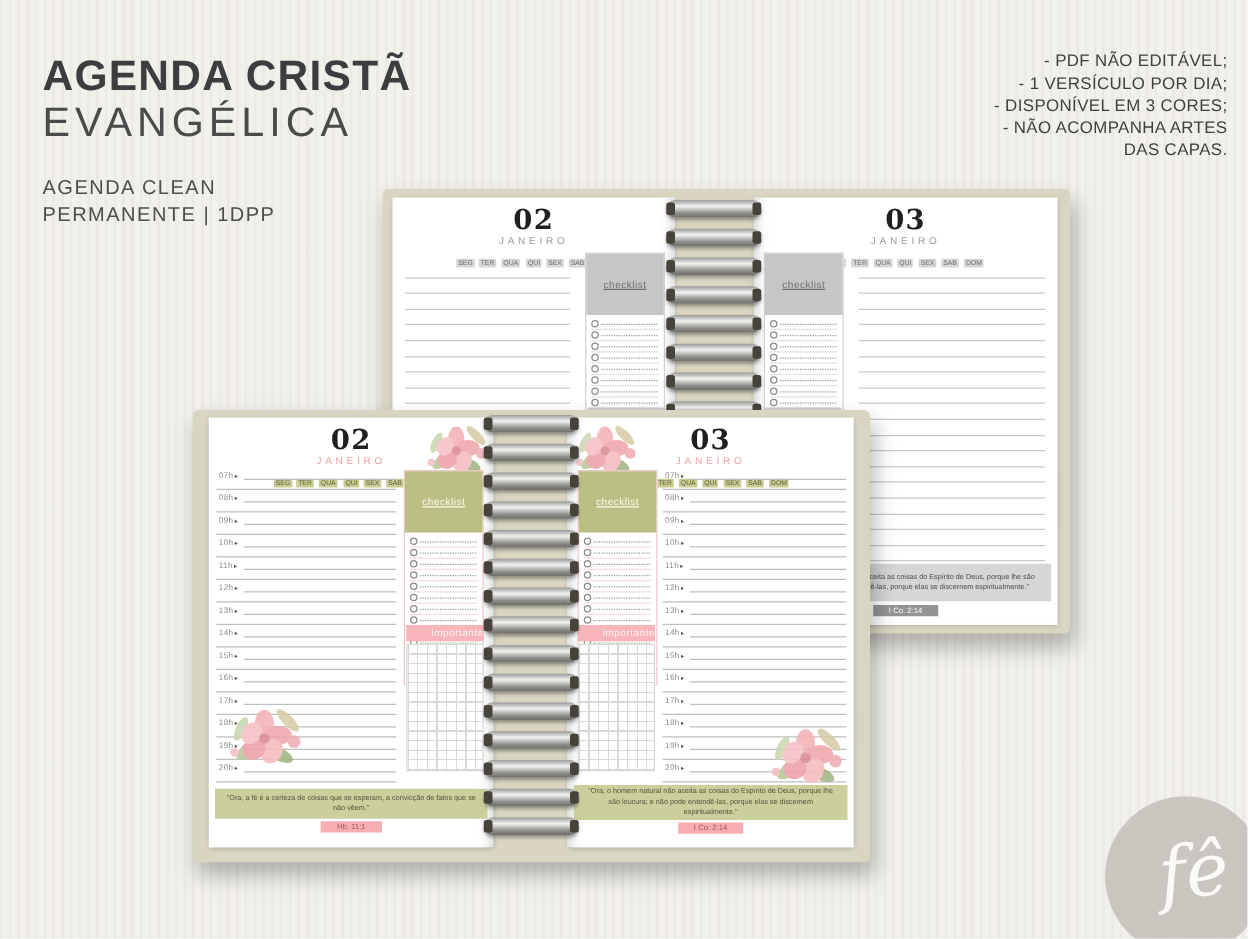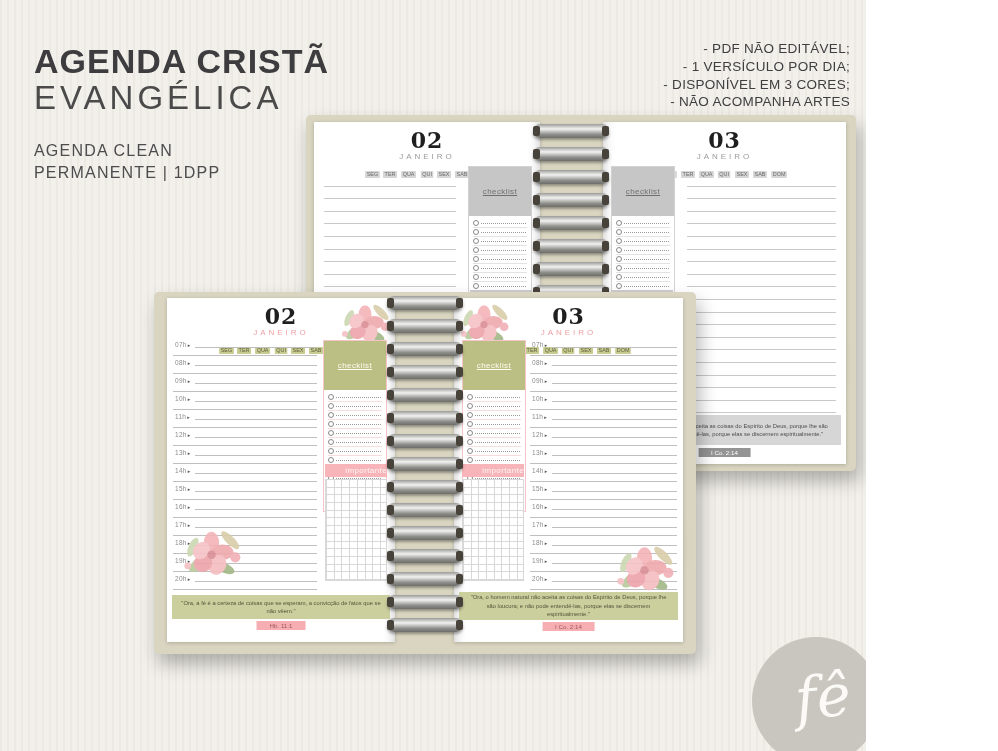--- a/index.html
+++ b/index.html
@@ -1,33 +1,33 @@
 <!DOCTYPE html>
 <html><head>
 <meta charset="utf-8">
 <style>
   html,body{margin:0;padding:0;}
   body{font-family:"Liberation Sans", sans-serif;}
-  .canvas{position:relative;width:866px;height:751px;overflow:hidden;
+  .canvas{position:relative;width:998px;height:751px;overflow:hidden;
     background:#f2f0ea;
     background-image:repeating-linear-gradient(90deg, rgba(120,110,95,.05) 0 2px, rgba(255,255,255,0) 2px 7px);}
 
   
   .brand{position:absolute;left:34px;top:44px;color:#3d3c3e;}
   .brand .t1{font-size:34px;font-weight:800;letter-spacing:1px;line-height:1.05;}
   .brand .t2{font-size:33px;font-weight:300;letter-spacing:4px;line-height:1.1;color:#4a4a4a;}
   .brand .s1,.brand .s2{font-size:16px;letter-spacing:1.2px;color:#4d4c4e;line-height:1.35;}
   .brand .s1{margin-top:24px;}
 
   
   .info{position:absolute;right:16px;top:40px;text-align:right;color:#3f3e40;font-size:13.5px;line-height:1.32;letter-spacing:.3px;}
   .info .info-title{font-weight:800;}
 
   
-  .notebook{position:absolute;}
+  .notebook{position:absolute;margin-top:36px;}
   .nb-back{left:306px;top:115px;width:550px;height:356px;z-index:1;}
   .nb-front{left:154px;top:292px;width:542px;height:362px;z-index:2;}
   .cover{position:absolute;inset:0;border-radius:5px;
     background:
       radial-gradient(120px 60px at 20% 30%, rgba(255,255,255,.5), rgba(255,255,255,0) 70%),
       radial-gradient(160px 90px at 80% 70%, rgba(160,150,120,.25), rgba(255,255,255,0) 70%),
       #d9d5c1;
     box-shadow:4px 10px 18px rgba(0,0,0,.28);}
   .page{position:absolute;background:#fff;}
   .page{box-shadow:0 1px 4px rgba(0,0,0,.22);}

